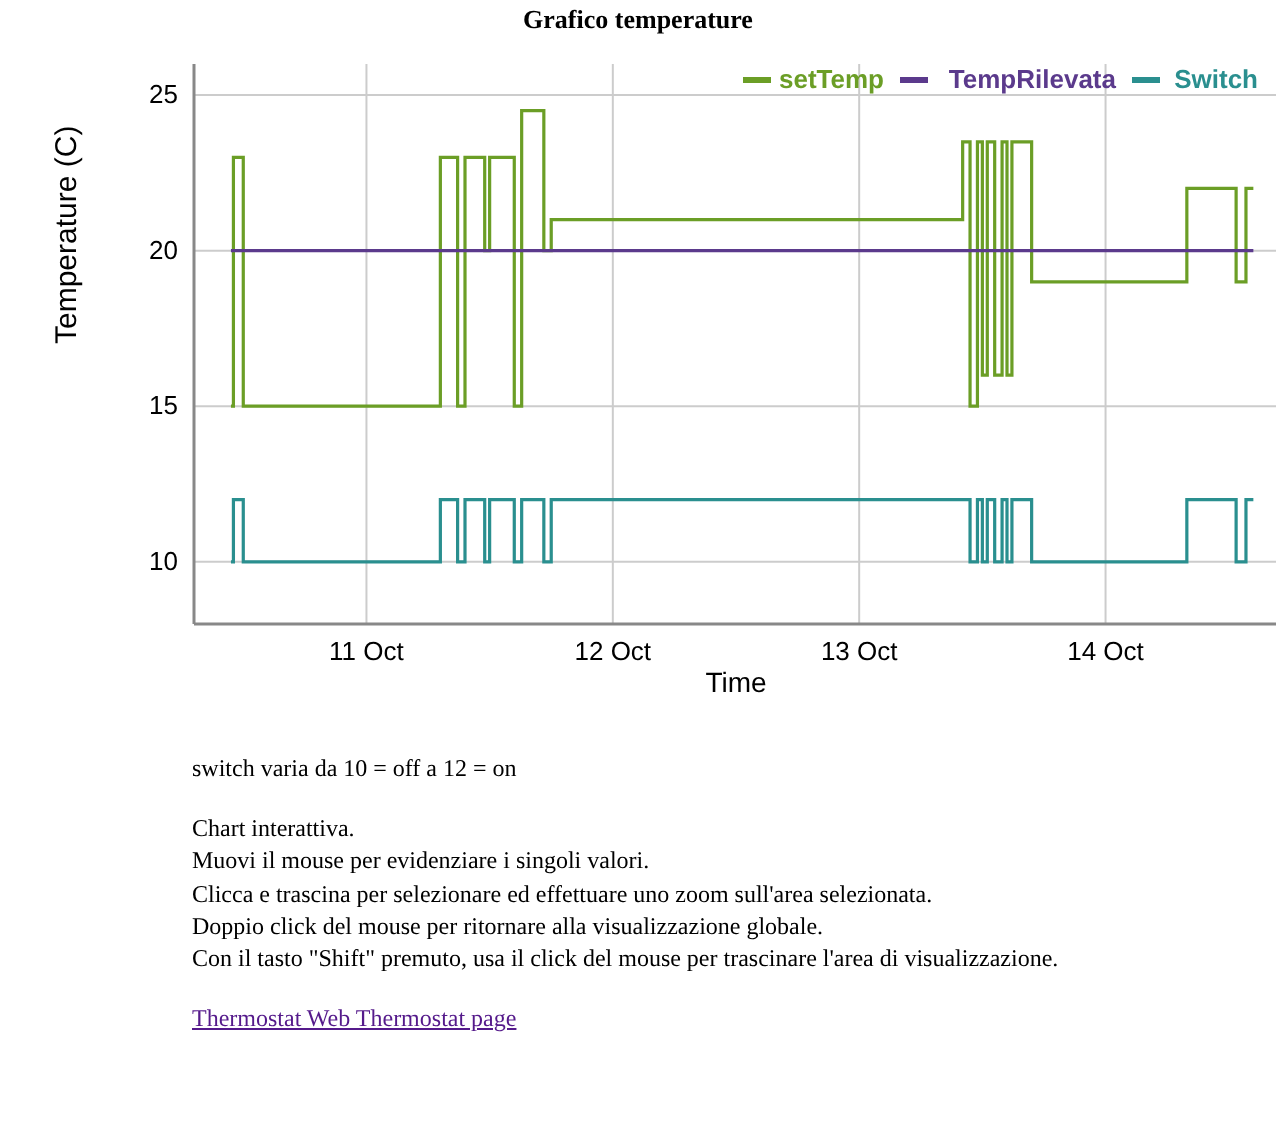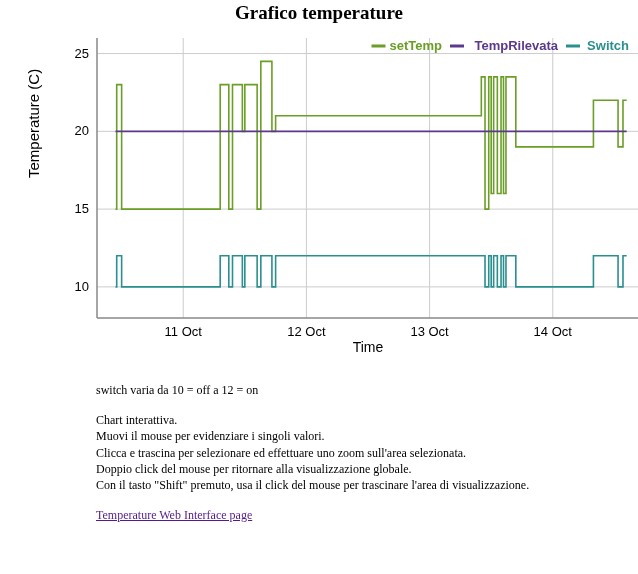--- a/index.html
+++ b/index.html
@@ -9,21 +9,21 @@
     width: 638px;
     background: #fff;
     color: #000;
   }
   .container {
     width: 638px;
     padding-top: 2px;
   }
   .title {
     font-weight: bold;
-    font-size: 19px;
+    font-size: 13px;
     text-align: center;
     margin: 0 0 4px 0;
   }
   .chart-wrap {
     position: relative;
     margin: 0 auto;
     width: 600px;
   }
   .ylabel {
     position: absolute;
@@ -102,15 +102,15 @@
         <line x1="391" x2="405" y1="18" y2="18" stroke="#5b3a8c" stroke-width="3"></line>
         <text x="383" y="22" text-anchor="end" class="legend" fill="#6b9e26">setTemp</text>
         <line x1="312.5" x2="326.5" y1="18" y2="18" stroke="#6b9e26" stroke-width="3"></line>
         <text x="309" y="324" text-anchor="middle" class="axis-label">Time</text>
       </svg>
   </div>
 
   <div class="desc-block">
     <p>switch varia da 10 = off a 12 = on</p>
     <p id="instr">Chart interattiva.<br>Muovi il mouse per evidenziare i singoli valori.<br>Clicca e trascina per selezionare ed effettuare uno zoom sull'area selezionata.<br>Doppio click del mouse per ritornare alla visualizzazione globale.<br>Con il tasto "Shift" premuto, usa il click del mouse per trascinare l'area di visualizzazione.</p>
-    <a href="#">Temperature Web Interface page</a>
+    <a href="#">Thermostat Web Thermostat page</a>
   </div>
 </div>
 
 </body></html>

